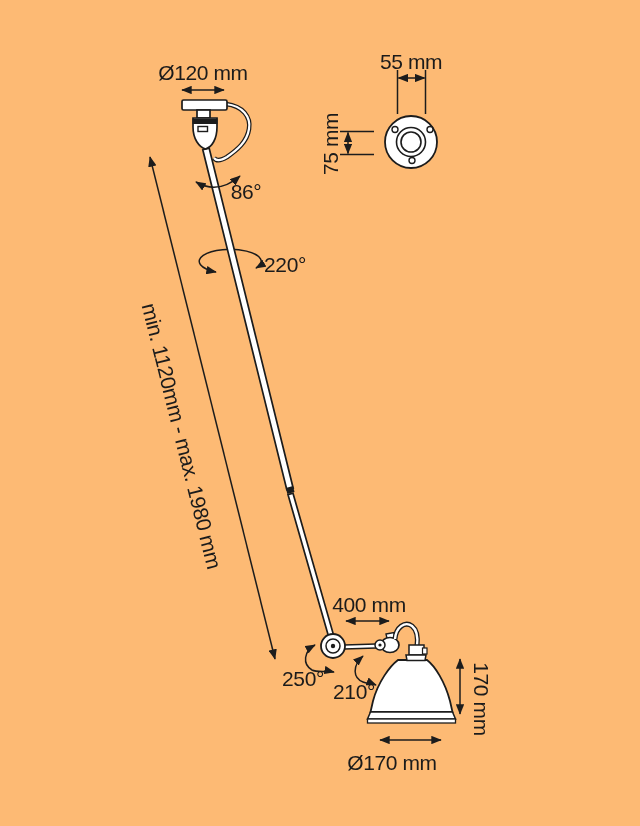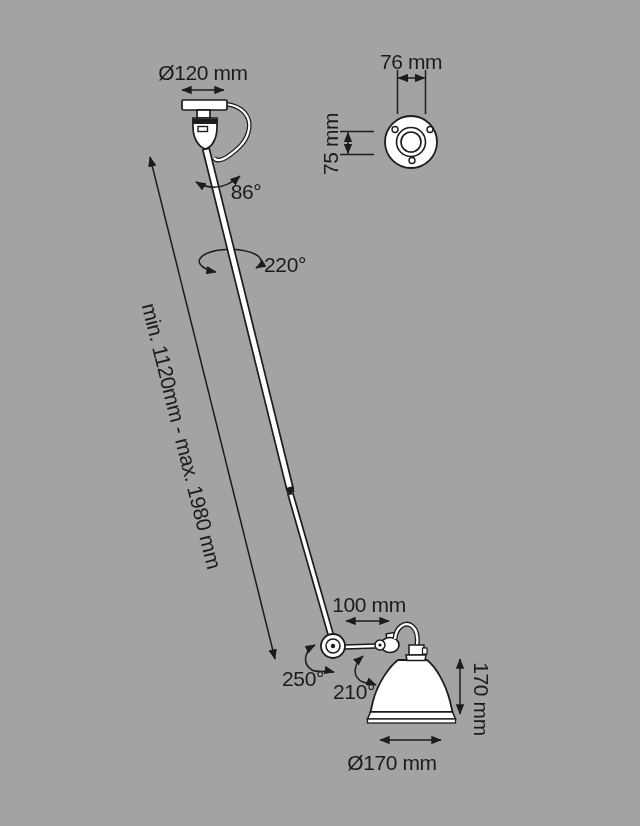--- a/index.html
+++ b/index.html
@@ -1,16 +1,16 @@
 <!DOCTYPE html>
 <html><head>
 <meta charset="utf-8">
 <style>
   html,body{margin:0;padding:0;background:#fff;}
-  .stage{position:relative;width:640px;height:826px;background:#a3a3a3;overflow:hidden;
+  .stage{position:relative;width:640px;height:826px;background:#fdba74;overflow:hidden;
          font-family:"Liberation Sans",sans-serif;}
   svg{position:absolute;left:0;top:0;}
   .lbl{position:absolute;font-size:21px;line-height:1;color:#1b1b1b;
        letter-spacing:-0.4px;white-space:nowrap;font-weight:400;}
   .ctr{transform:translate(-50%,-50%);}
   .rot-ccw{transform:translate(-50%,-50%) rotate(-90deg);}
   .rot-cw{transform:translate(-50%,-50%) rotate(90deg);}
   .lbl-canopy-dia{left:203px;top:72px;}
   .lbl-plate-w{left:411px;top:61px;}
   .lbl-plate-h{left:330px;top:144px;}
@@ -123,24 +123,24 @@
 
     <g stroke="#1c1c1c" stroke-width="1.5" fill="none">
       <path d="M315,645 C304,651 302,664 312,670 C317,672.8 327,670.5 334,672" marker-start="url(#ah)" marker-end="url(#ah)"></path>
     </g>
     <g stroke="#1c1c1c" stroke-width="1.5" fill="none">
       <path d="M363,656 C352,666 353,678 363,682 C367,683.5 371,683 376,685" marker-start="url(#ah)" marker-end="url(#ah)"></path>
     </g>
   </svg>
 
   <div class="lbl ctr lbl-canopy-dia">Ø120 mm</div>
-  <div class="lbl ctr lbl-plate-w">76 mm</div>
+  <div class="lbl ctr lbl-plate-w">55 mm</div>
   <div class="lbl rot-ccw lbl-plate-h">75 mm</div>
   <div class="lbl ctr lbl-tilt">86°</div>
   <div class="lbl ctr lbl-rot">220°</div>
   <div class="lbl lbl-rod-len">min. 1120mm - max. 1980 mm</div>
-  <div class="lbl ctr lbl-arm">100 mm</div>
+  <div class="lbl ctr lbl-arm">400 mm</div>
   <div class="lbl ctr lbl-elbow">250°</div>
   <div class="lbl ctr lbl-shade-rot">210°</div>
   <div class="lbl rot-cw lbl-shade-h">170 mm</div>
   <div class="lbl ctr lbl-shade-dia">Ø170 mm</div>
 
 </div>
 
 </body></html>

